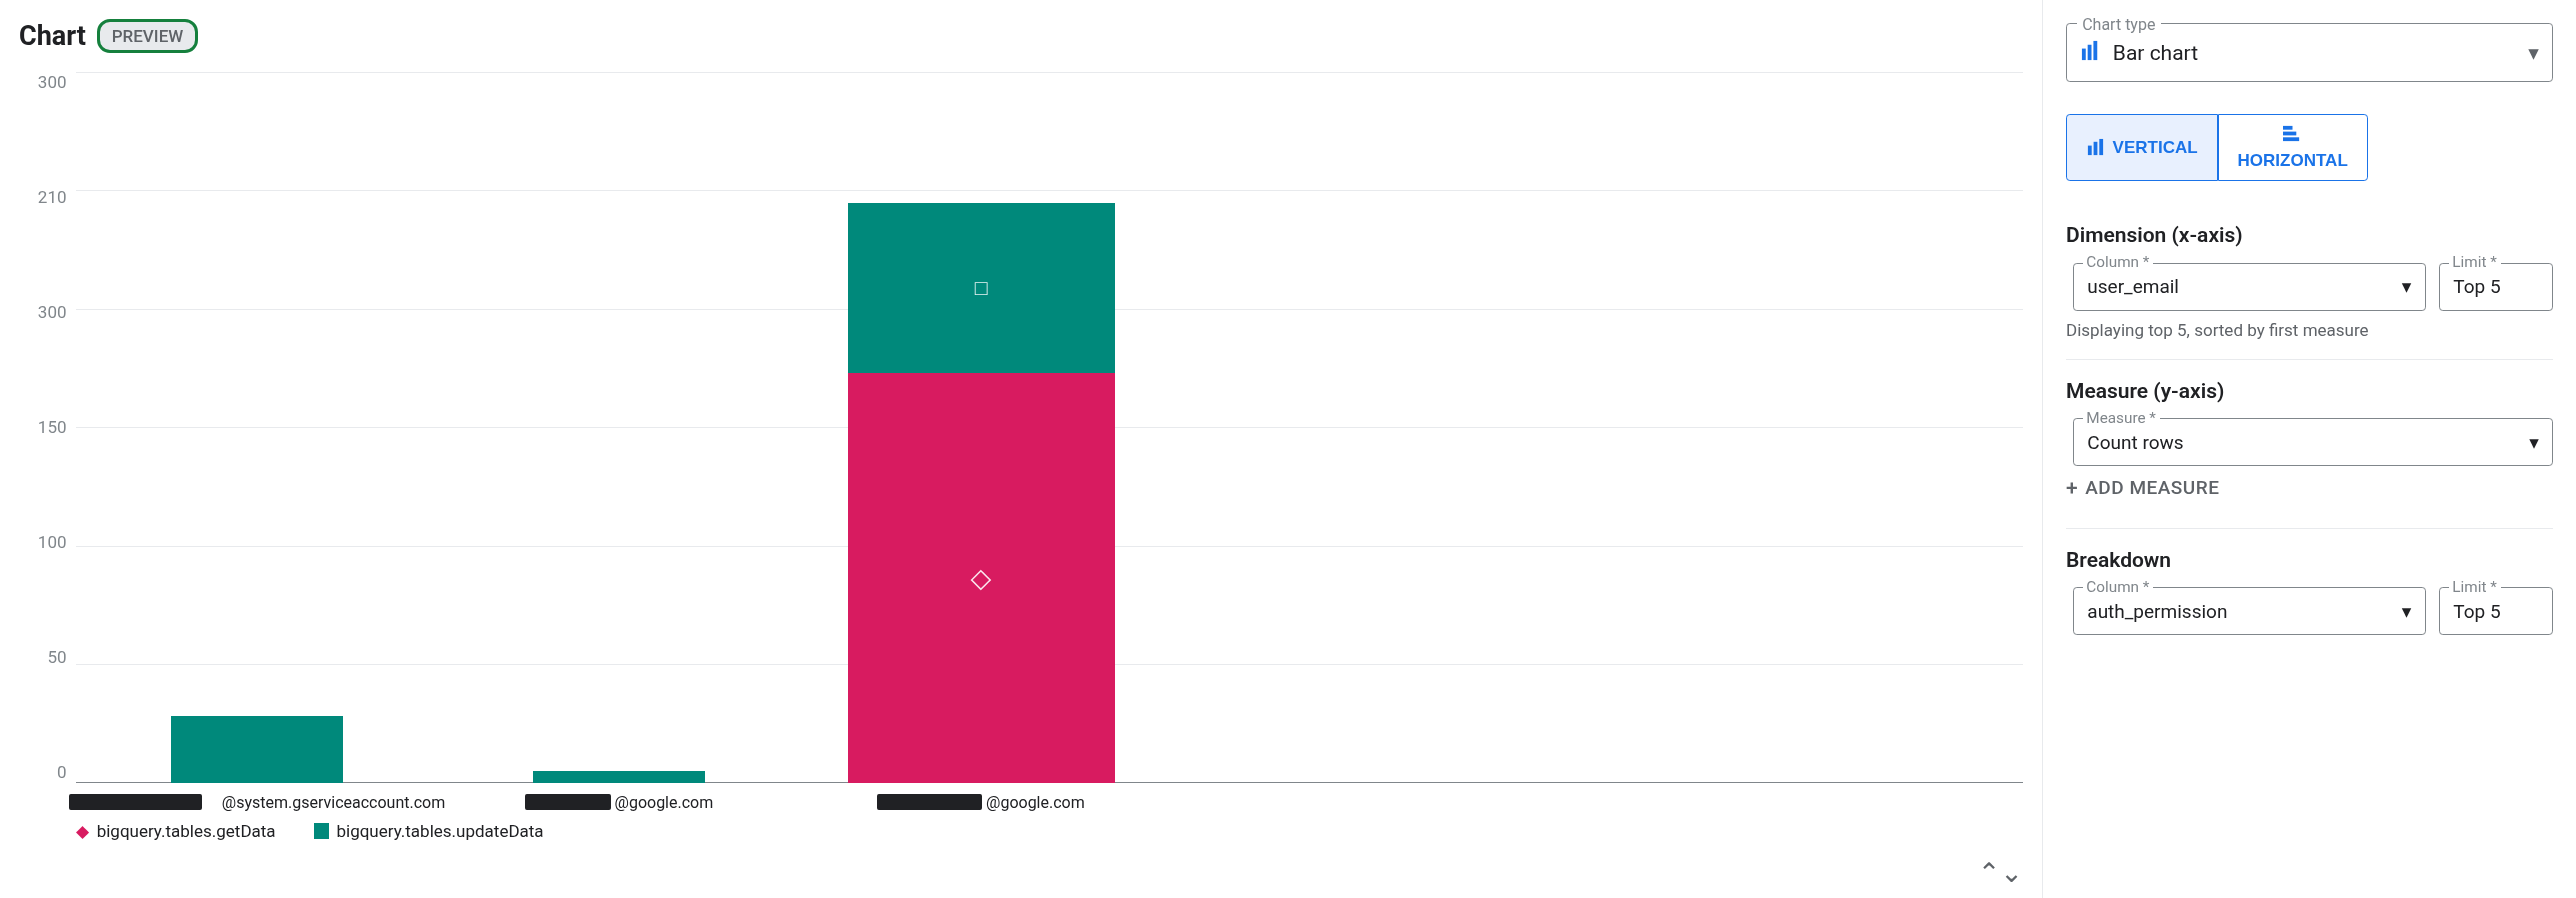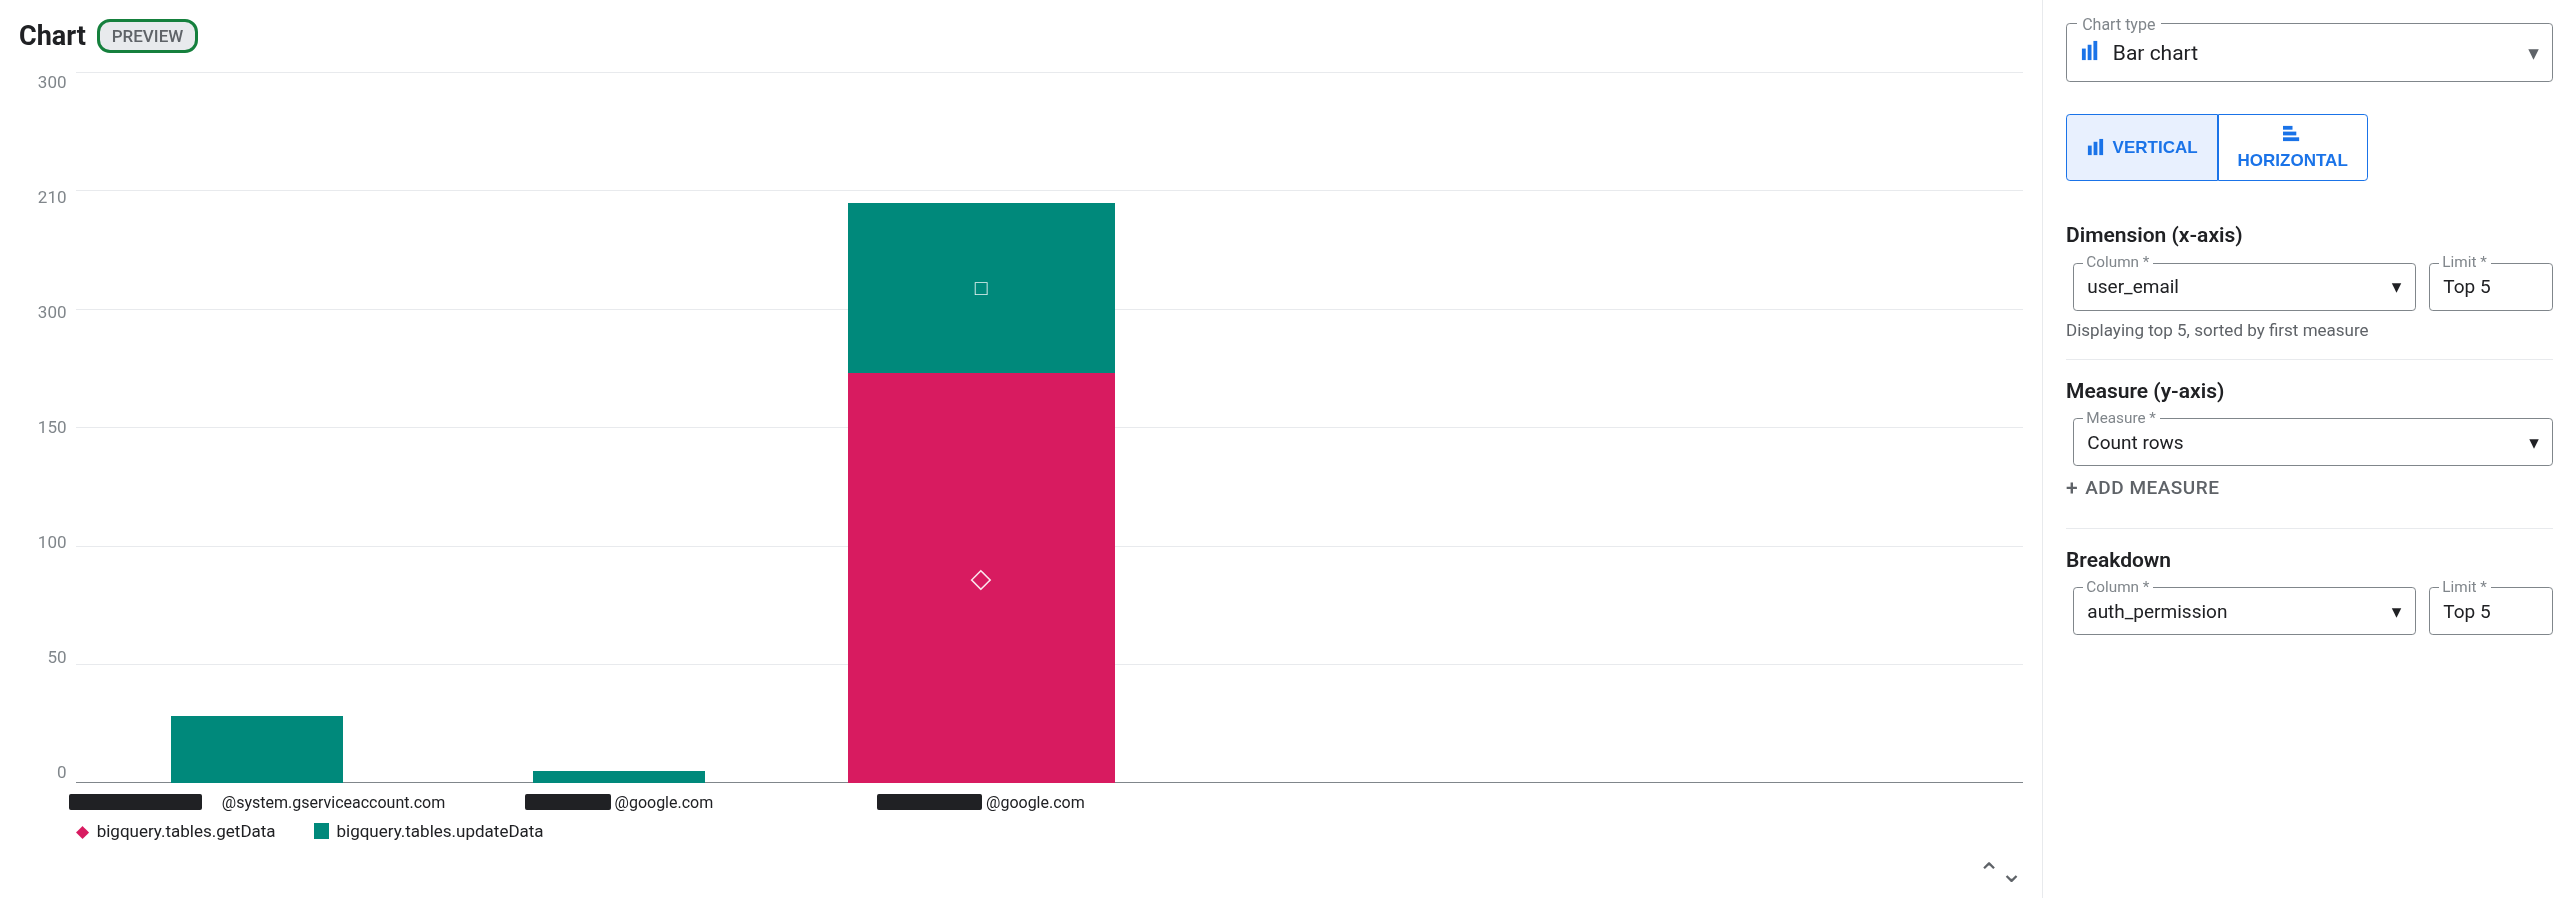--- a/index.html
+++ b/index.html
@@ -282,21 +282,21 @@
     }
 
     .form-field {
       position: relative;
       flex: 1;
       margin-left: 7px;
     }
 
     .form-field-narrow {
       position: relative;
-      width: 124px;
+      width: 114px;
     }
 
     .field-label {
       font-size: 15.3px;
       color: #80868b;
       position: absolute;
       top: -9.5px;
       left: 9.5px;
       background: #fff;
       padding: 0 3.8px;

